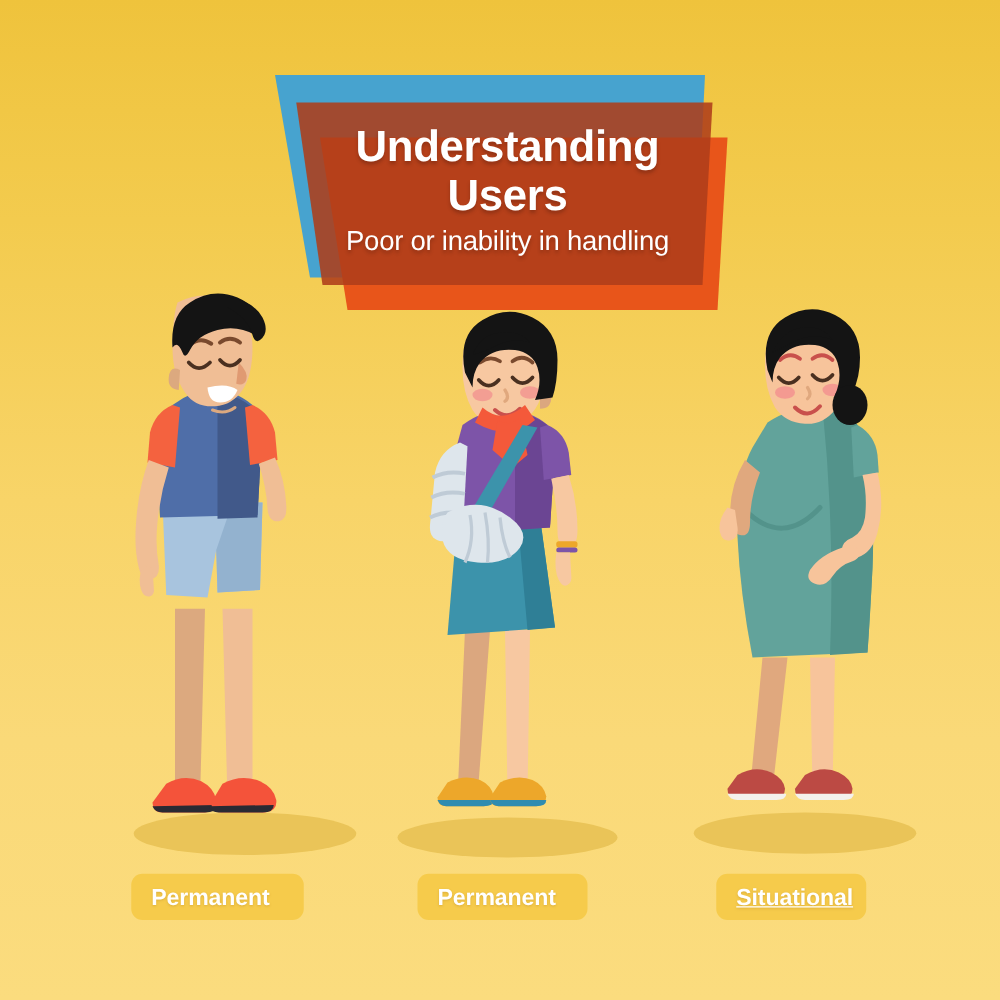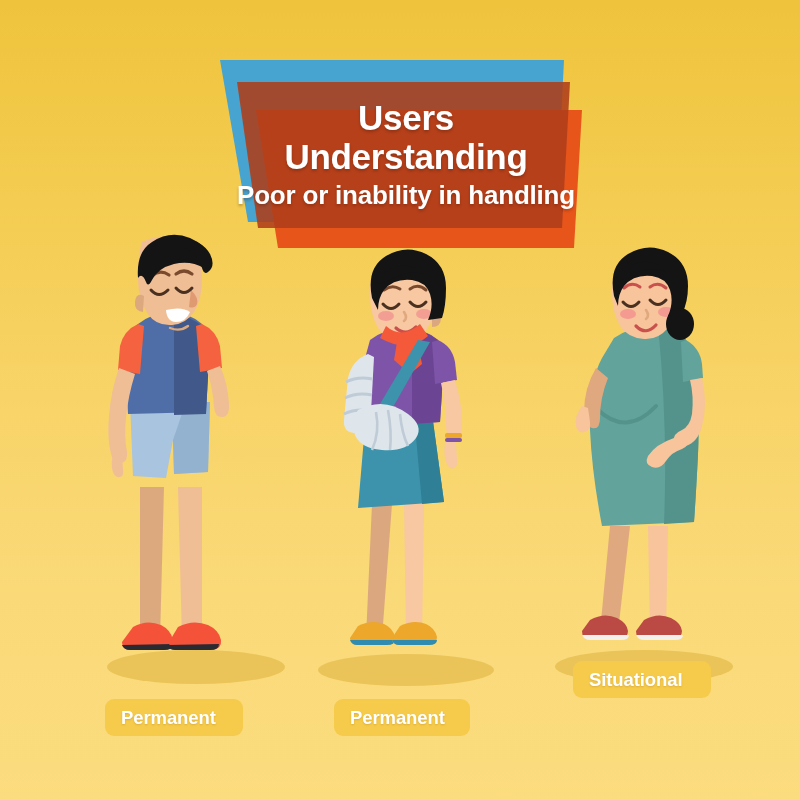--- a/index.html
+++ b/index.html
@@ -40,22 +40,22 @@
   }
   .title-line {
     font-size: 35px;
     font-weight: bold;
     line-height: 1.12;
     letter-spacing: -0.3px;
     text-shadow: 0 2px 3px rgba(60,20,10,0.30);
   }
   .subtitle-line {
     margin-top: 4px;
-    font-size: 26px;
-    font-weight: bold;
+    font-size: 22px;
+    font-weight: normal;
     letter-spacing: -0.2px;
     text-shadow: 0 2px 3px rgba(60,20,10,0.30);
   }
 
   
   .figure {
     position: absolute;
   }
   .figure svg { display: block; overflow: visible; }
 
@@ -84,41 +84,41 @@
     font-weight: bold;
     letter-spacing: -0.1px;
     display: flex;
     align-items: center;
     text-shadow: 0 1px 2px rgba(150,100,20,0.28);
     box-sizing: border-box;
     padding: 0 16px;
   }
   #pill-permanent   { left: 105px; top: 699px; width: 138px; }
   #pill-temporary   { left: 334px; top: 699px; width: 136px; }
-  #pill-situational { left: 573px; top: 661px; width: 138px; }
+  #pill-situational { left: 573px; top: 699px; width: 120px; text-decoration: underline; }
 </style>
 </head>
 <body>
 
 <div id="stage">
 
   <div class="banner">
     <svg width="800" height="300" viewBox="0 0 800 300" xmlns="http://www.w3.org/2000/svg">
 
       <polygon points="220,60 564,60 556,222 248,222" fill="#47A3CF"></polygon>
 
       <polygon points="256,110 582,110 574,248 278,248" fill="#E8551A"></polygon>
 
       <polygon points="237,82 570,82 562,228 258,228" fill="#AE3E1A" fill-opacity="0.88"></polygon>
     </svg>
   </div>
 
   <div class="banner-text">
+    <div class="title-line">Understanding</div>
     <div class="title-line">Users</div>
-    <div class="title-line">Understanding</div>
     <div class="subtitle-line">Poor or inability in handling</div>
   </div>
 
   <div class="ground-shadow" id="shadow-permanent"></div>
   <div class="ground-shadow" id="shadow-temporary"></div>
   <div class="ground-shadow" id="shadow-situational"></div>
 
   <div class="figure" id="figure-permanent">
     <svg width="210" height="400" viewBox="0 0 210 400">
 

